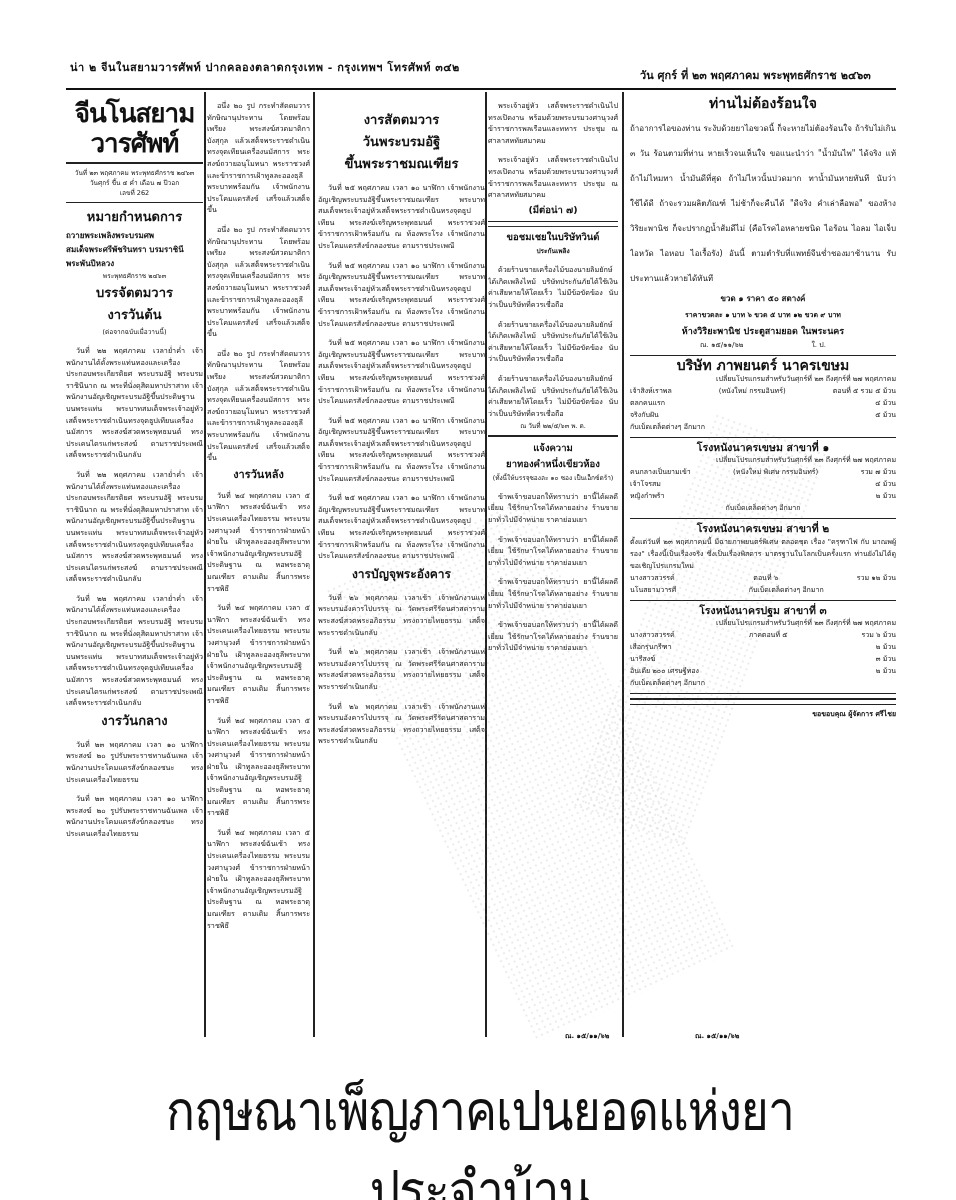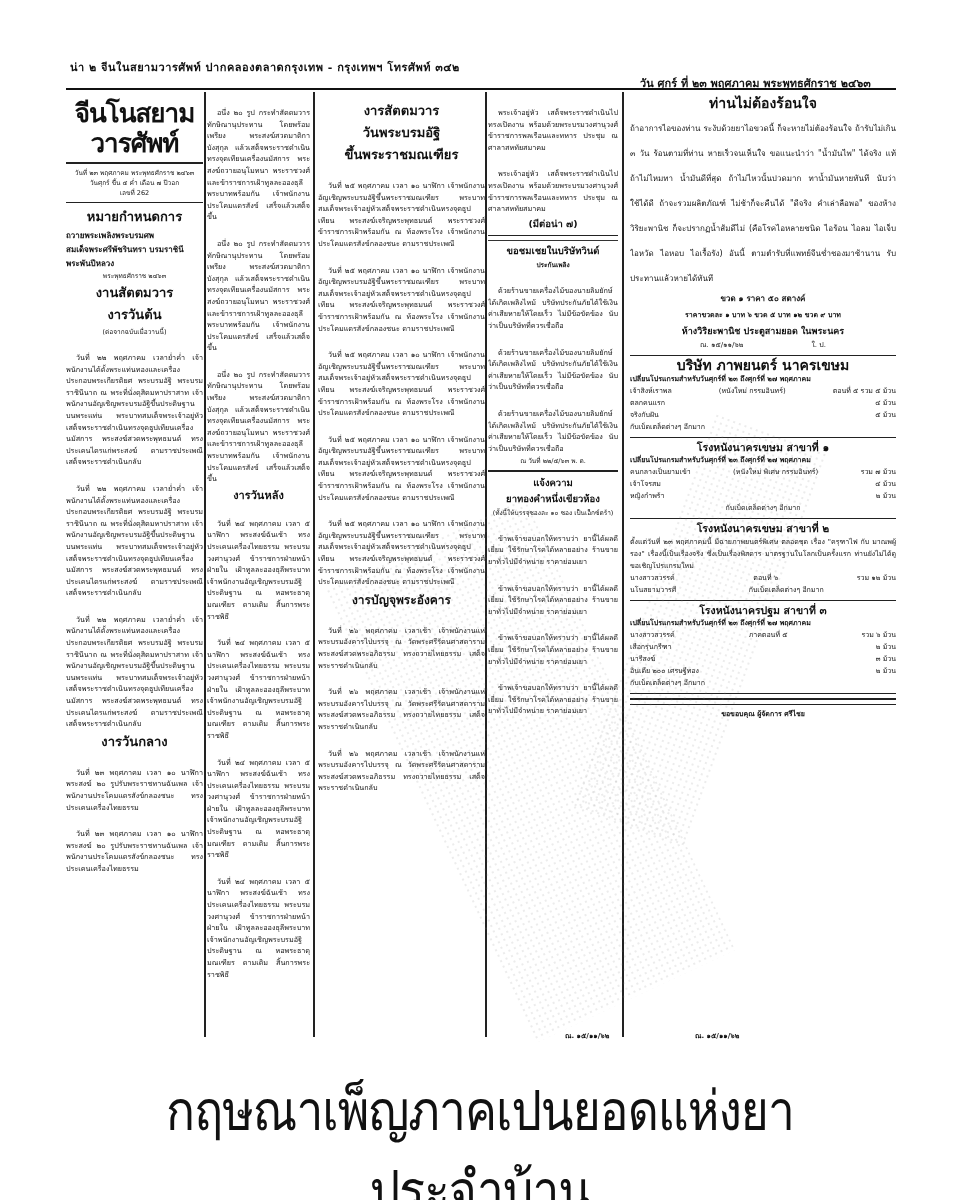--- a/index.html
+++ b/index.html
@@ -2,54 +2,54 @@
 <html><head>
 <meta charset="utf-8">
 <style>
   html, body { margin:0; padding:0; background:#fff; }
   body { width:956px; height:1200px; position:relative; overflow:hidden;
          font-family:"DejaVu Sans", sans-serif; color:#111; }
   .page { position:absolute; left:0; top:0; width:956px; height:1200px; }
   .running-head { position:absolute; top:58px; left:70px; width:820px; height:18px;
                   font-size:11px; font-weight:bold; white-space:nowrap; }
   .running-head .left { position:absolute; left:0; top:0; letter-spacing:0.5px; }
-  .running-head .right { position:absolute; left:570px; top:16px; }
+  .running-head .right { position:absolute; left:570px; top:8px; }
   .rule-top { position:absolute; left:66px; top:88px; width:830px; height:2px; background:#111; }
   .col { position:absolute; top:92px; font-size:7.2px; line-height:11.6px; overflow:hidden; }
   .col1 { left:66px; width:137px; height:945px; }
   .col2 { left:207px; width:103px; height:945px; }
   .col3 { left:318px; width:167px; height:945px; }
   .col4 { left:488px; width:130px; height:945px; }
   .col5 { left:630px; width:266px; height:945px; }
   .vrule { position:absolute; top:92px; width:1.5px; background:#222; height:945px; }
   .masthead { font-family:"DejaVu Serif", serif; font-size:26px; font-weight:bold;
               text-align:center; letter-spacing:-1px; margin:6px 0 4px; line-height:30px; }
   .small-c { text-align:center; font-size:6.5px; line-height:10px; }
   .hr { height:1.5px; background:#222; margin:4px 0; }
   .hr-thin { height:1px; background:#333; margin:3px 0; }
   .h-md { text-align:center; font-size:13px; font-weight:bold; line-height:20px; margin:2px 0; }
   .h-sm { text-align:center; font-size:9.5px; font-weight:bold; line-height:14px; margin:2px 0; }
   .line-c { text-align:left; font-size:8px; line-height:14px; font-weight:bold; }
   .body-text { text-align:justify; }
-  .body-text p { margin:15px 0 2px; text-indent:10px; }
+  .body-text p { margin:8px 0 2px; text-indent:10px; }
   .ad-title { text-align:center; font-size:14px; font-weight:bold; margin:6px 0 6px; }
   .ad-body { font-size:8px; line-height:25px; text-align:justify; }
   .ad-center { text-align:center; font-size:8px; line-height:16px; font-weight:bold; }
   .company { text-align:center; font-size:14px; font-weight:bold; margin:4px 0 2px; }
-  .sub { text-align:left; font-size:7px; line-height:11px;font-weight:bold; }
+  .sub { text-align:right; font-size:7px; line-height:11px; }
   .row { display:flex; justify-content:space-between; font-size:7px; line-height:12px; }
   .row .mid { flex:1; text-align:center; }
   .theatre { text-align:center; font-size:10.5px; font-weight:bold; margin:4px 0 1px; }
   .footer-banner { position:absolute; left:110px; top:1075px; width:740px; height:70px;
                    font-family:"DejaVu Sans", sans-serif; font-size:48px; font-weight:normal;
                    text-align:center; letter-spacing:-1px; line-height:70px; transform:scaleY(1.15); }
   .speckle { position:absolute; pointer-events:none; opacity:0.35;
              background-image:radial-gradient(#888 0.6px, transparent 0.8px);
              background-size:6px 6px; }
-  .sig { text-align:center; font-size:7px; font-weight:bold; margin-top:4px; }
+  .sig { text-align:right; font-size:7px; font-weight:bold; margin-top:4px; }
 </style>
 </head>
 <body>
 
 <div class="page">
 
   <div class="running-head">
     <span class="left">น่า ๒  จีนในสยามวารศัพท์  ปากคลองตลาดกรุงเทพ - กรุงเทพฯ โทรศัพท์ ๓๔๒</span>
     <span class="right">วัน ศุกร์ ที่ ๒๓ พฤศภาคม พระพุทธศักราช ๒๔๖๓</span>
   </div>
@@ -65,21 +65,21 @@
     <div class="hr"></div>
     <div class="small-c">วันที่ ๒๓ พฤศภาคม พระพุทธศักราช ๒๔๖๓</div>
     <div class="small-c">วันศุกร์ ขึ้น ๕ ค่ำ เดือน ๗ ปีวอก</div>
     <div class="small-c">เลขที่ 262</div>
     <div class="hr"></div>
     <div class="h-md">หมายกำหนดการ</div>
     <div class="line-c">ถวายพระเพลิงพระบรมศพ</div>
     <div class="line-c">สมเด็จพระศรีพัชรินทรา บรมราชินี</div>
     <div class="line-c">พระพันปีหลวง</div>
     <div class="small-c">พระพุทธศักราช ๒๔๖๓</div>
-    <div class="h-md">งานสัตตมวาร</div>
+    <div class="h-md">บรรจัตตมวาร</div>
     <div class="h-md">งารวันต้น</div>
     <div class="small-c">(ต่อจากฉบับเมื่อวานนี้)</div>
     <div class="body-text">
       <p>วันที่ ๒๒ พฤศภาคม เวลาย่ำค่ำ เจ้าพนักงานได้ตั้งพระแท่นทองและเครื่องประกอบพระเกียรติยศ พระบรมอัฐิ พระบรมราชินีนาถ ณ พระที่นั่งดุสิตมหาปราสาท เจ้าพนักงานอัญเชิญพระบรมอัฐิขึ้นประดิษฐานบนพระแท่น พระบาทสมเด็จพระเจ้าอยู่หัวเสด็จพระราชดำเนินทรงจุดธูปเทียนเครื่องนมัสการ พระสงฆ์สวดพระพุทธมนต์ ทรงประเคนไตรแก่พระสงฆ์ ตามราชประเพณี เสด็จพระราชดำเนินกลับ</p>
       <p>วันที่ ๒๒ พฤศภาคม เวลาย่ำค่ำ เจ้าพนักงานได้ตั้งพระแท่นทองและเครื่องประกอบพระเกียรติยศ พระบรมอัฐิ พระบรมราชินีนาถ ณ พระที่นั่งดุสิตมหาปราสาท เจ้าพนักงานอัญเชิญพระบรมอัฐิขึ้นประดิษฐานบนพระแท่น พระบาทสมเด็จพระเจ้าอยู่หัวเสด็จพระราชดำเนินทรงจุดธูปเทียนเครื่องนมัสการ พระสงฆ์สวดพระพุทธมนต์ ทรงประเคนไตรแก่พระสงฆ์ ตามราชประเพณี เสด็จพระราชดำเนินกลับ</p>
       <p>วันที่ ๒๒ พฤศภาคม เวลาย่ำค่ำ เจ้าพนักงานได้ตั้งพระแท่นทองและเครื่องประกอบพระเกียรติยศ พระบรมอัฐิ พระบรมราชินีนาถ ณ พระที่นั่งดุสิตมหาปราสาท เจ้าพนักงานอัญเชิญพระบรมอัฐิขึ้นประดิษฐานบนพระแท่น พระบาทสมเด็จพระเจ้าอยู่หัวเสด็จพระราชดำเนินทรงจุดธูปเทียนเครื่องนมัสการ พระสงฆ์สวดพระพุทธมนต์ ทรงประเคนไตรแก่พระสงฆ์ ตามราชประเพณี เสด็จพระราชดำเนินกลับ</p>
     </div>
     <div class="h-md">งารวันกลาง</div>
     <div class="body-text">
       <p>วันที่ ๒๓ พฤศภาคม เวลา ๑๐ นาฬิกา พระสงฆ์ ๒๐ รูปรับพระราชทานฉันเพล เจ้าพนักงานประโคมแตรสังข์กลองชนะ ทรงประเคนเครื่องไทยธรรม</p>
@@ -96,21 +96,21 @@
     <div class="h-sm" style="font-size:11px;margin:4px 0;">งารวันหลัง</div>
     <div class="body-text">
       <p>วันที่ ๒๔ พฤศภาคม เวลา ๕ นาฬิกา พระสงฆ์ฉันเช้า ทรงประเคนเครื่องไทยธรรม พระบรมวงศานุวงศ์ ข้าราชการฝ่ายหน้าฝ่ายใน เฝ้าทูลละอองธุลีพระบาท เจ้าพนักงานอัญเชิญพระบรมอัฐิประดิษฐาน ณ หอพระธาตุมณเฑียร ตามเดิม สิ้นการพระราชพิธี</p>
       <p>วันที่ ๒๔ พฤศภาคม เวลา ๕ นาฬิกา พระสงฆ์ฉันเช้า ทรงประเคนเครื่องไทยธรรม พระบรมวงศานุวงศ์ ข้าราชการฝ่ายหน้าฝ่ายใน เฝ้าทูลละอองธุลีพระบาท เจ้าพนักงานอัญเชิญพระบรมอัฐิประดิษฐาน ณ หอพระธาตุมณเฑียร ตามเดิม สิ้นการพระราชพิธี</p>
       <p>วันที่ ๒๔ พฤศภาคม เวลา ๕ นาฬิกา พระสงฆ์ฉันเช้า ทรงประเคนเครื่องไทยธรรม พระบรมวงศานุวงศ์ ข้าราชการฝ่ายหน้าฝ่ายใน เฝ้าทูลละอองธุลีพระบาท เจ้าพนักงานอัญเชิญพระบรมอัฐิประดิษฐาน ณ หอพระธาตุมณเฑียร ตามเดิม สิ้นการพระราชพิธี</p>
       <p>วันที่ ๒๔ พฤศภาคม เวลา ๕ นาฬิกา พระสงฆ์ฉันเช้า ทรงประเคนเครื่องไทยธรรม พระบรมวงศานุวงศ์ ข้าราชการฝ่ายหน้าฝ่ายใน เฝ้าทูลละอองธุลีพระบาท เจ้าพนักงานอัญเชิญพระบรมอัฐิประดิษฐาน ณ หอพระธาตุมณเฑียร ตามเดิม สิ้นการพระราชพิธี</p>
     </div>
   </div>
 
   <div class="col col3">
-    <div class="h-md" style="font-size:13px;margin-top:9px;">งารสัตตมวาร</div>
+    <div class="h-md" style="font-size:13px;margin-top:18px;">งารสัตตมวาร</div>
     <div class="h-md" style="font-size:13px;">วันพระบรมอัฐิ</div>
     <div class="h-md" style="font-size:13px;">ขึ้นพระราชมณเฑียร</div>
     <div class="body-text">
       <p>วันที่ ๒๕ พฤศภาคม เวลา ๑๐ นาฬิกา เจ้าพนักงานอัญเชิญพระบรมอัฐิขึ้นพระราชมณเฑียร พระบาทสมเด็จพระเจ้าอยู่หัวเสด็จพระราชดำเนินทรงจุดธูปเทียน พระสงฆ์เจริญพระพุทธมนต์ พระราชวงศ์ข้าราชการเฝ้าพร้อมกัน ณ ท้องพระโรง เจ้าพนักงานประโคมแตรสังข์กลองชนะ ตามราชประเพณี</p>
       <p>วันที่ ๒๕ พฤศภาคม เวลา ๑๐ นาฬิกา เจ้าพนักงานอัญเชิญพระบรมอัฐิขึ้นพระราชมณเฑียร พระบาทสมเด็จพระเจ้าอยู่หัวเสด็จพระราชดำเนินทรงจุดธูปเทียน พระสงฆ์เจริญพระพุทธมนต์ พระราชวงศ์ข้าราชการเฝ้าพร้อมกัน ณ ท้องพระโรง เจ้าพนักงานประโคมแตรสังข์กลองชนะ ตามราชประเพณี</p>
       <p>วันที่ ๒๕ พฤศภาคม เวลา ๑๐ นาฬิกา เจ้าพนักงานอัญเชิญพระบรมอัฐิขึ้นพระราชมณเฑียร พระบาทสมเด็จพระเจ้าอยู่หัวเสด็จพระราชดำเนินทรงจุดธูปเทียน พระสงฆ์เจริญพระพุทธมนต์ พระราชวงศ์ข้าราชการเฝ้าพร้อมกัน ณ ท้องพระโรง เจ้าพนักงานประโคมแตรสังข์กลองชนะ ตามราชประเพณี</p>
       <p>วันที่ ๒๕ พฤศภาคม เวลา ๑๐ นาฬิกา เจ้าพนักงานอัญเชิญพระบรมอัฐิขึ้นพระราชมณเฑียร พระบาทสมเด็จพระเจ้าอยู่หัวเสด็จพระราชดำเนินทรงจุดธูปเทียน พระสงฆ์เจริญพระพุทธมนต์ พระราชวงศ์ข้าราชการเฝ้าพร้อมกัน ณ ท้องพระโรง เจ้าพนักงานประโคมแตรสังข์กลองชนะ ตามราชประเพณี</p>
       <p>วันที่ ๒๕ พฤศภาคม เวลา ๑๐ นาฬิกา เจ้าพนักงานอัญเชิญพระบรมอัฐิขึ้นพระราชมณเฑียร พระบาทสมเด็จพระเจ้าอยู่หัวเสด็จพระราชดำเนินทรงจุดธูปเทียน พระสงฆ์เจริญพระพุทธมนต์ พระราชวงศ์ข้าราชการเฝ้าพร้อมกัน ณ ท้องพระโรง เจ้าพนักงานประโคมแตรสังข์กลองชนะ ตามราชประเพณี</p>
     </div>
     <div class="h-md" style="font-size:12px;">งารบัญจุพระอังคาร</div>

